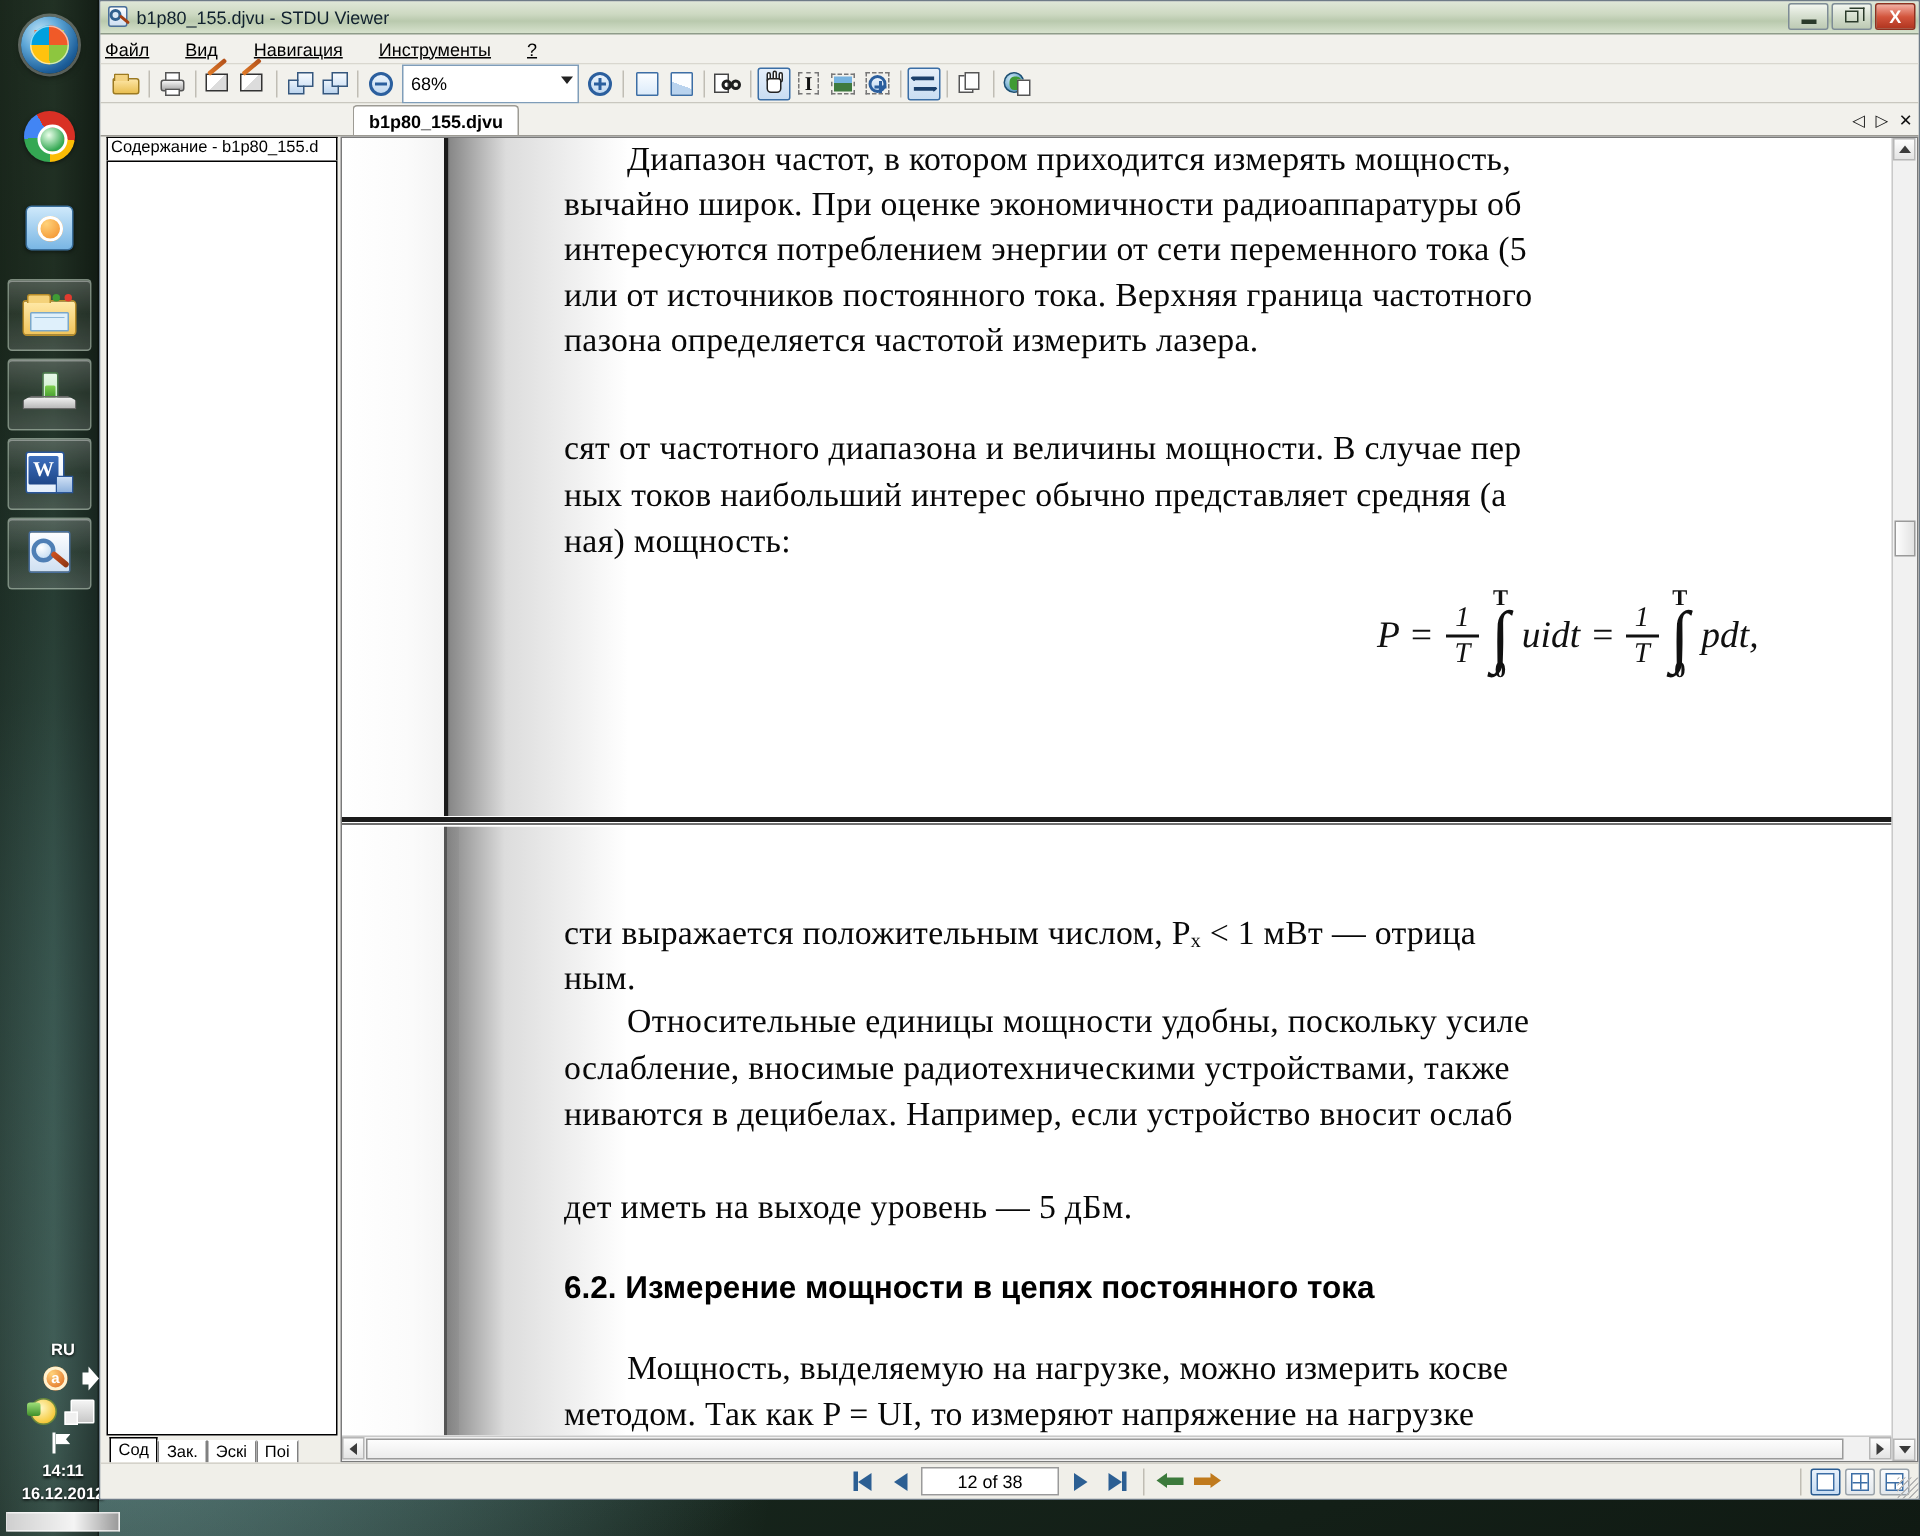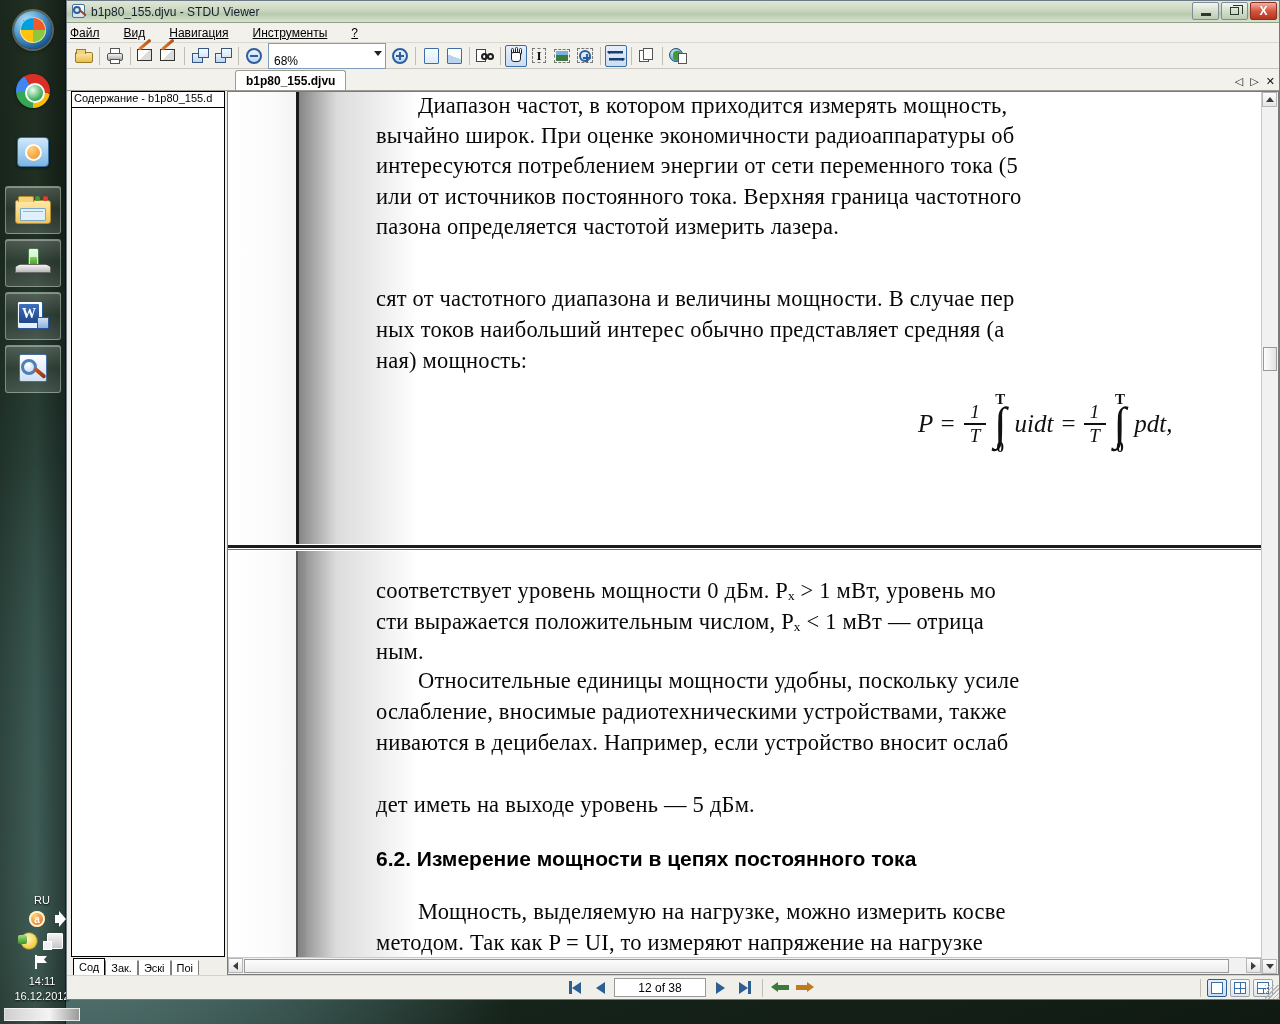--- a/index.html
+++ b/index.html
@@ -110,21 +110,21 @@
 
   .ico-stdu{width:34px;height:30px;position:relative;}
   .ico-stdu i{position:absolute;left:3px;top:0;width:28px;height:28px;border-radius:2px;
     background:linear-gradient(180deg,#fdfdff,#cfe0f2);border:1px solid #4a6f9c;}
   .ico-stdu u{position:absolute;left:5px;top:5px;width:16px;height:16px;border-radius:50%;
     border:3px solid #4f7fb5;background:radial-gradient(circle at 35% 30%,#ffffff,#b9d6f0);}
   .ico-stdu b{position:absolute;left:17px;top:17px;width:14px;height:4px;border-radius:2px;
     background:linear-gradient(90deg,#d0521f,#8c3412);transform:rotate(40deg);}
 
   
-  #tray { position:absolute; left:0; bottom:0; width:84px; }
+  #tray { position:absolute; left:0; bottom:0; width:84px;font-weight:bold; }
   .tray-lang { color:#fff; text-align:center; font-size:11px; padding:3px 0 2px; text-shadow:0 1px 2px #000; }
   .tray-row { display:flex; justify-content:center; gap:10px; padding:3px 0; }
   .tray-i { width:16px; height:16px; position:relative; }
   .t-amp{border-radius:50%;background:radial-gradient(circle at 35% 30%,#ffd27a,#d8550c);
     box-shadow:inset 0 0 0 2px #fff2cf;}
   .t-amp::after{content:"a";position:absolute;inset:0;color:#fff;font:bold 10px "Liberation Sans",sans-serif;
     display:flex;align-items:center;justify-content:center;}
   .t-spk{width:0;height:0;}
   .t-spk::before{content:"";position:absolute;left:0;top:4px;width:5px;height:8px;background:#fff;}
   .t-spk::after{content:"";position:absolute;left:4px;top:0;border-left:7px solid #fff;
@@ -243,21 +243,21 @@
   .g-copy{width:16px;height:15px;position:relative;}
   .g-copy i{position:absolute;left:0;top:2px;width:10px;height:12px;background:#fff;border:1px solid #555;}
   .g-copy u{position:absolute;left:4px;top:0;width:10px;height:12px;background:#fdfdfd;border:1px solid #555;}
   .g-globe{width:18px;height:16px;position:relative;}
   .g-globe i{position:absolute;left:0;top:0;width:14px;height:14px;border-radius:50%;
     background:radial-gradient(circle at 35% 30%,#cfe9f7,#2f7fae);border:1px solid #1d4f72;}
   .g-globe u{position:absolute;left:4px;top:3px;width:8px;height:9px;background:#3f9b35;border-radius:40%;}
   .g-globe b{position:absolute;right:0;bottom:0;width:9px;height:11px;background:#fff;border:1px solid #555;}
 
   #zoombox { width:118px; height:26px; margin-left:2px; background:#fff; border:1px solid #7f9db9;
-    display:flex; align-items:flex-end; position:relative; }
+    display:flex; align-items:center; position:relative; }
   #zoom-value { font-size:12px; padding-left:5px; color:#000; }
   #zoom-arrow { position:absolute; right:3px; top:7px; width:0;height:0;
     border-left:4px solid transparent;border-right:4px solid transparent;border-top:5px solid #222; }
 
   
   #tabstrip { height:22px; flex:none; background:#f2f1ec; display:flex; align-items:flex-end;
     border-bottom:1px solid #9d9b94; position:relative; }
   #tabstrip .spacer { width:168px; }
   .doc-tab { height:20px; padding:0 10px; background:#fff; border:1px solid #9d9b94; border-bottom:none;
     border-radius:3px 3px 0 0; display:flex;align-items:center;
@@ -642,21 +642,20 @@
         </div>
 
         <div id="pagesep" style="top:452px;"></div>
 
         <div class="page" style="top:459px;bottom:17px;">
           <div class="page-inner">
             <div class="gutter" style="width:78px;"></div>
             <div class="spine" style="left:68px;width:2px;background:#555;"></div>
             <div class="shade" style="left:70px;"></div>
 
-            <div class="txt" style="left:148px;top:27px;">соответствует уровень мощности 0 дБм. Pₓ &gt; 1 мВт, уровень мо</div>
             <div class="txt" style="left:148px;top:58px;">сти выражается положительным числом, Pₓ &lt; 1 мВт — отрица</div>
             <div class="txt" style="left:148px;top:88px;">ным.</div>
 
             <div class="txt" style="left:190px;top:117px;">Относительные единицы мощности удобны, поскольку усиле</div>
             <div class="txt" style="left:148px;top:148px;">ослабление, вносимые радиотехническими устройствами, также</div>
             <div class="txt" style="left:148px;top:179px;">ниваются в децибелах. Например, если устройство вносит ослаб</div>
             <div class="txt" style="left:148px;top:241px;">дет иметь на выходе уровень — 5 дБм.</div>
 
             <div class="head" style="left:148px;top:296px;">6.2. Измерение мощности в цепях постоянного тока</div>
 

